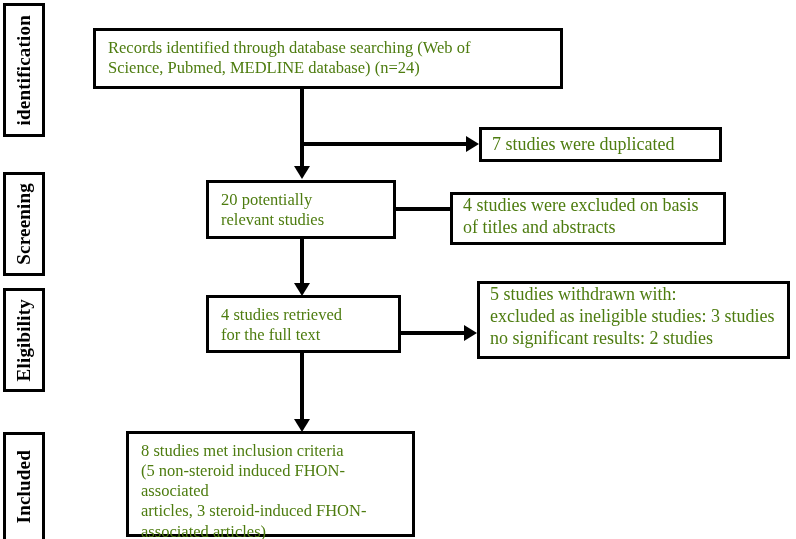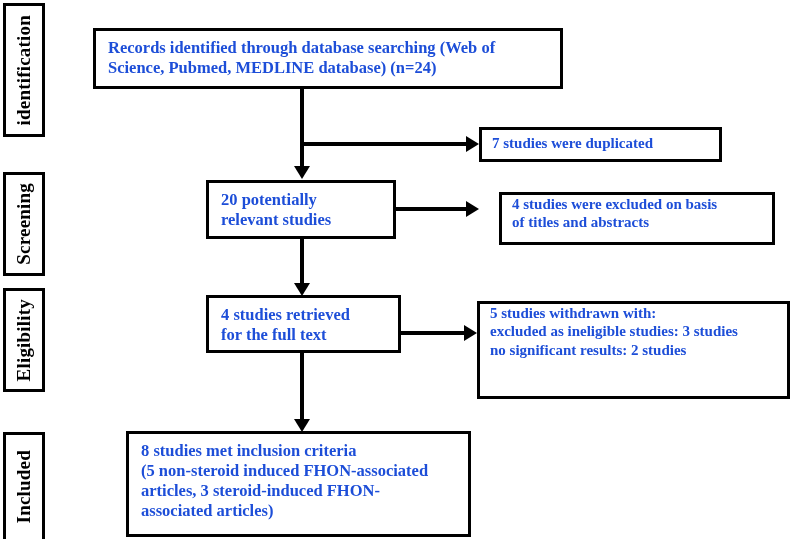--- a/index.html
+++ b/index.html
@@ -15,22 +15,22 @@
     overflow: hidden;
     font-family: "Liberation Serif", "DejaVu Serif", serif;
   }
 
   
   .box {
     position: absolute;
     box-sizing: border-box;
     border: 3px solid #000000;
     background: #ffffff;
-    color: #1d4ed8;
-    font-weight: bold;
+    color: #4d7c0f;
+    font-weight: normal;
     line-height: 1.22;
     z-index: 3;
   }
   .box .txt {
     display: block;
     white-space: pre-line;
   }
 
   
   .stage {
@@ -49,21 +49,21 @@
     transform: rotate(180deg);
     font-weight: bold;
     color: #000000;
     white-space: nowrap;
     letter-spacing: 0.2px;
   }
 
   
   .main-box { padding: 7px 10px 0 12px; font-size: 16.5px; }
   
-  .side-box { padding: 0 8px 0 10px; font-size: 15px; }
+  .side-box { padding: 0 8px 0 10px; font-size: 18px; }
 
   
   .vline {
     position: absolute;
     background: #000000;
     width: 4px;
     z-index: 1;
   }
   .hline {
     position: absolute;
@@ -139,35 +139,35 @@
   <div class="box main-box" style="left:206px; top:180px; width:190px; height:59px;">
     <span class="txt">20 potentially
 relevant studies</span>
   </div>
 
   <div class="box main-box" style="left:206px; top:295px; width:195px; height:58px;">
     <span class="txt">4 studies retrieved
 for the full text</span>
   </div>
 
-  <div class="box main-box" style="left:126px; top:431px; width:345px; height:106px;">
+  <div class="box main-box" style="left:126px; top:431px; width:289px; height:106px;">
     <span class="txt">8 studies met inclusion  criteria
 (5 non-steroid induced FHON-associated
 articles, 3 steroid-induced  FHON-
 associated articles)</span>
   </div>
 
   <div class="box side-box" style="left:479px; top:127px; width:243px; height:35px; padding-top:4px;">
     <span class="txt">7 studies were duplicated</span>
   </div>
 
-  <div class="box side-box" style="left:499px; top:192px; width:276px; height:53px;">
+  <div class="box side-box" style="left:450px; top:192px; width:276px; height:53px;">
     <span class="txt">4 studies were excluded on basis
 of titles and abstracts</span>
   </div>
 
-  <div class="box side-box" style="left:477px; top:301px; width:313px; height:98px;">
+  <div class="box side-box" style="left:477px; top:281px; width:313px; height:78px;">
     <span class="txt">5 studies withdrawn with:
 excluded as ineligible studies: 3 studies
 no significant results: 2 studies</span>
   </div>
 
 </div>
 
 </body></html>

